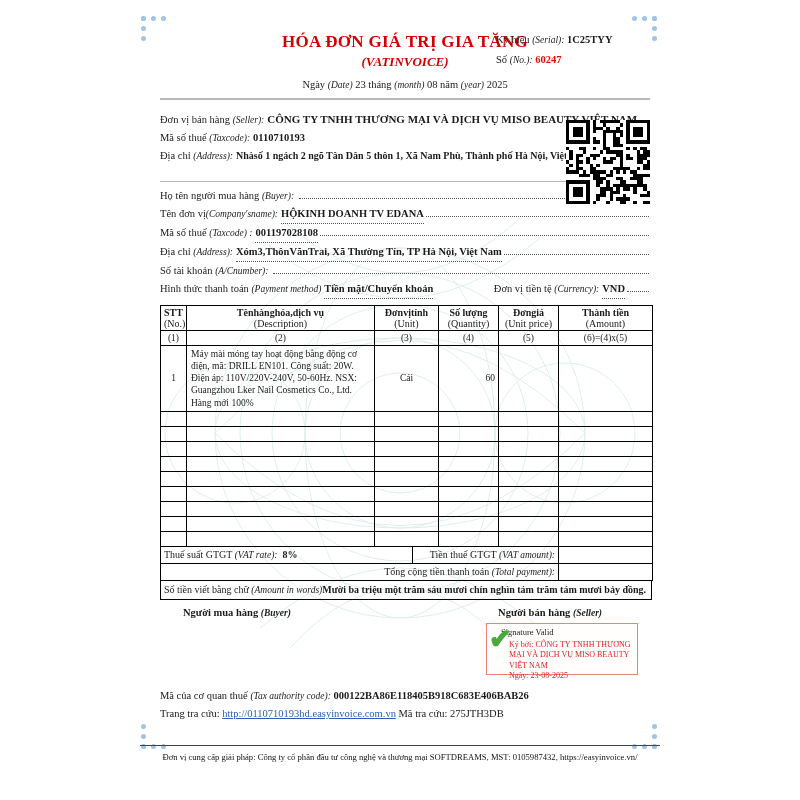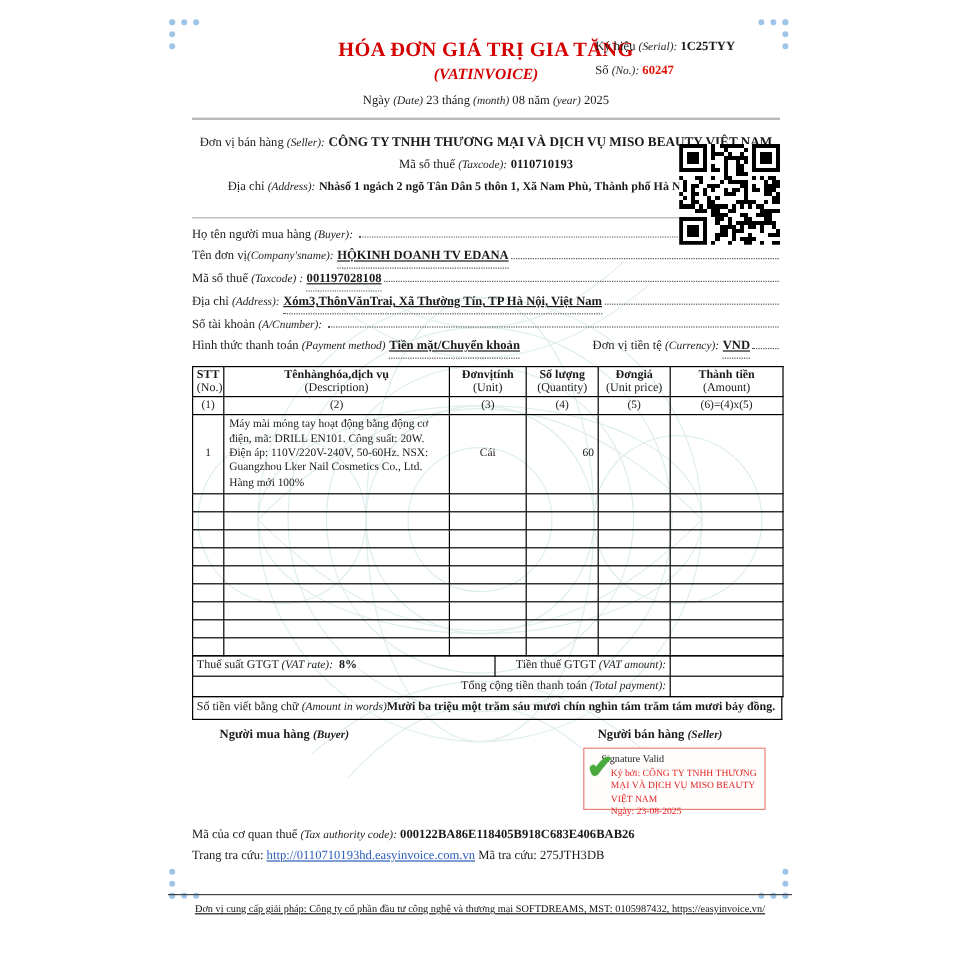--- a/index.html
+++ b/index.html
@@ -24,25 +24,25 @@
   .serialblock { position:absolute; right:2px; top:22px; width:152px; font-size:10.5px; line-height:20px; }
   .en { font-style:italic; font-size:9.5px; color:#222; }
   .b { font-weight:bold; }
   .red { color:#e01000; }
 
   .grayline  { border:0; border-top:2px solid #b9b9b9; margin-top:8px; }
   .grayline2 { border:0; border-top:1.5px solid #b4b4b4; }
 
   
   .sect { font-size:10.5px; }
-  .srow { display:flex; align-items:baseline; line-height:18px; white-space:nowrap;justify-content:center; }
+  .srow { display:flex; align-items:baseline; line-height:18px; white-space:nowrap; }
   .srow .lbl { margin-right:3px; }
   .srow .val { font-weight:bold; }
   .dotfill { flex:1; border-bottom:1px dotted #555; margin:0 1px 3px 2px; min-width:6px; }
-  .dotu { border-bottom:1px dotted #555;text-decoration:underline; }
+  .dotu { border-bottom:1px dotted #555; }
   .qr { position:absolute; right:10px; top:112px; width:84px; height:84px; z-index:2; background:#fff; }
   .qr svg { width:84px; height:84px; display:block; }
 
   
   table { border-collapse:collapse; width:492px; table-layout:fixed; font-size:10px; }
   table, td, th { border:1px solid #000; }
   th, td { padding:1px 3px; vertical-align:middle; }
   th .vi { font-weight:bold; font-size:10px; display:block; }
   th .en2 { font-weight:normal; font-size:10px; display:block; }
   .numrow td { text-align:center; height:15px; font-size:9.5px; }
@@ -63,21 +63,21 @@
   .stamp .sv { font-size:8.5px; color:#222; padding:3px 0 0 14px; }
   .check { position:absolute; left:2px; top:2px; font-size:27px; line-height:27px; color:#4aa93c; font-weight:bold; text-shadow:0 0 1px #4aa93c; }
   .stamp .redtxt { color:#e02020; font-size:8px; line-height:10.5px; padding:3px 4px 0 22px; }
 
   
   .lookup { margin-top:12px; font-size:10.5px; line-height:17px; }
   .link { color:#2a5db8; text-decoration:underline; }
   .note { text-align:center; font-size:10px; margin-top:10px; }
 
   
-  .pfoot { position:absolute; left:0; right:0; top:737px; border-top:1px solid #444; z-index:2;text-decoration:underline; }
+  .pfoot { position:absolute; left:0; right:0; top:737px; border-top:1px solid #444; z-index:2; }
   .pfoot .txt { text-align:center; font-size:8.6px; padding-top:6px; color:#111; white-space:nowrap; }
 </style>
 </head>
 <body>
 
 <div class="page">
 
   <svg class="layer" viewBox="0 0 520 756">
     <g fill="none" stroke="#d9ebea" stroke-width="1" opacity="0.85">
       <circle cx="260" cy="425" r="185"></circle>

